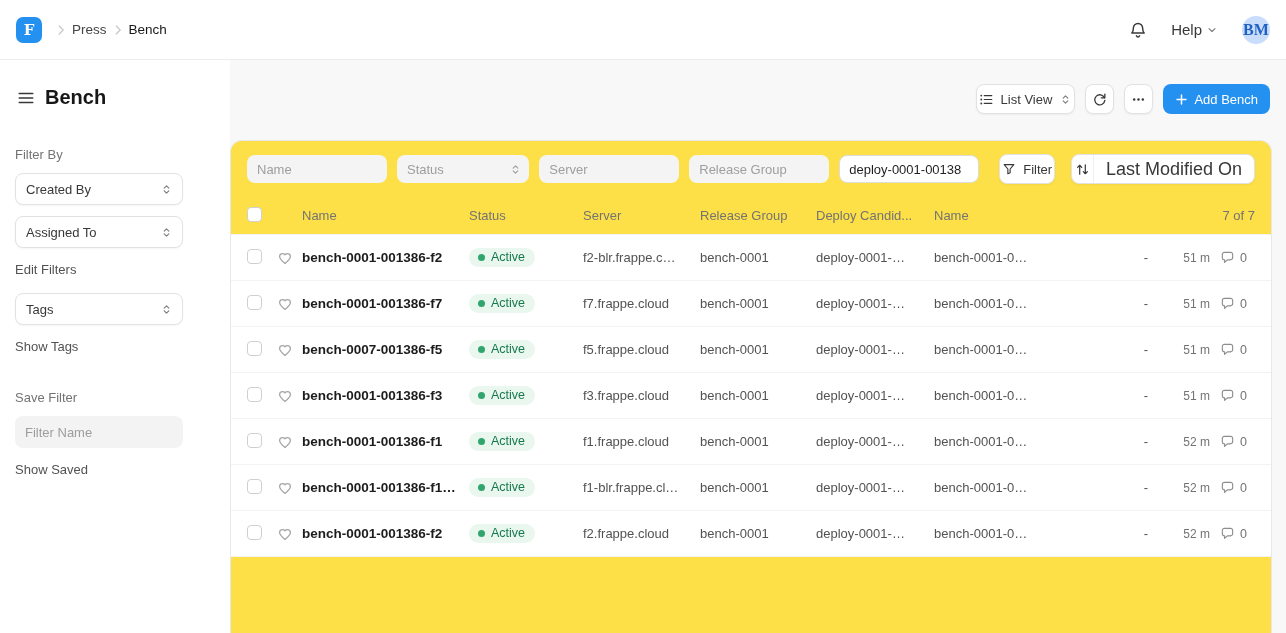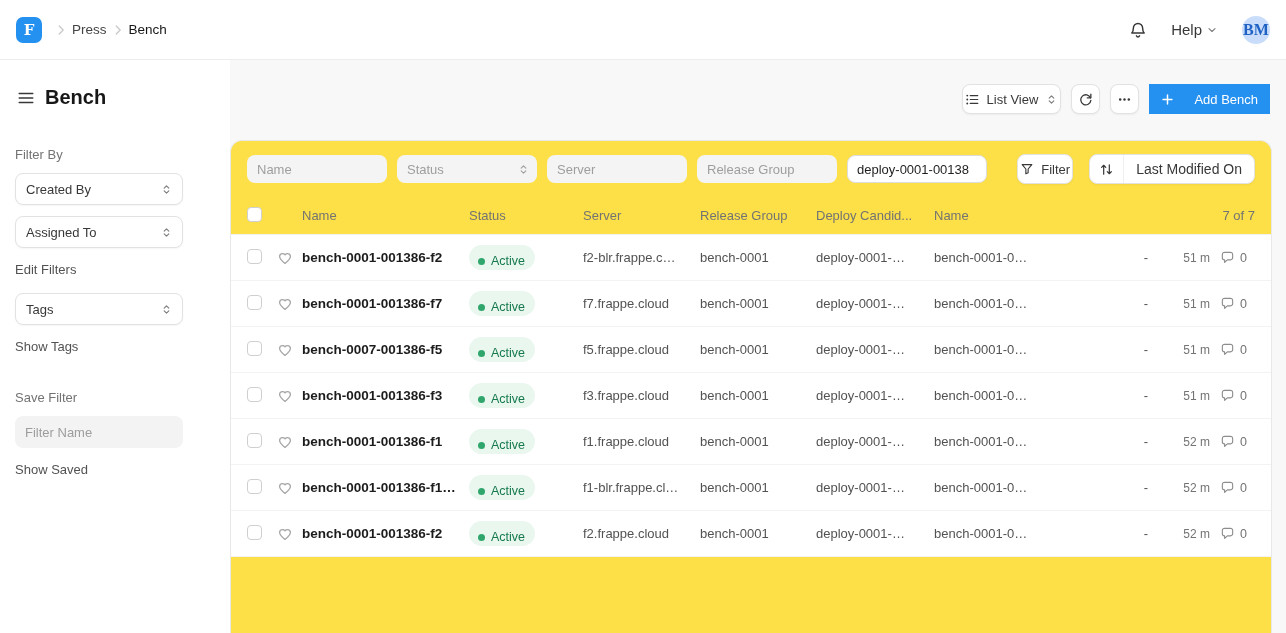--- a/index.html
+++ b/index.html
@@ -52,22 +52,22 @@
   .side-input { margin-top:11px; width:168px; height:32px; background:#f3f3f3; border:none;
     border-radius:8px; padding:0 10px; font-family:inherit; font-size:13px; outline:none; color:#383838; }
   .side-input::placeholder { color:#9d9d9d; }
 
   main { flex:1; min-width:0; background:#f8f8f8; display:flex; flex-direction:column; }
   .toolbar { display:flex; justify-content:flex-end; align-items:center; gap:10px; margin:24px 16px 0 0; }
   .btn-outline { height:30px; background:#fff; border:1px solid #e2e2e2; border-radius:8px;
     display:inline-flex; align-items:center; gap:7px; padding:0 2px; font-size:13px;
     color:#383838; cursor:pointer; box-shadow:0 1px 2px rgba(0,0,0,.05); white-space:nowrap; }
   .btn-icon { width:29px; padding:0; justify-content:center; }
-  .btn-primary { height:30px; background:var(--accent,#2490ef); border:none; border-radius:0;
-    display:inline-flex; align-items:center; gap:20px; padding:0 12px; font-size:13px;
+  .btn-primary { height:30px; background:var(--accent,#2490ef); border:none; border-radius:8px;
+    display:inline-flex; align-items:center; gap:6px; padding:0 12px; font-size:13px;
     font-weight:500; color:#fff; cursor:pointer; white-space:nowrap; }
 
   .card { flex:1; margin:26px 14px 0 0; background:#fde047; border:1px solid #e8e8e8;
     border-bottom:none; border-radius:12px 12px 0 0; display:flex; flex-direction:column; min-height:0; }
 
   
   .filterbar { display:flex; align-items:center; gap:10px; padding:13px 16px; }
   .f-input { width:140px; height:28px; background:#f4f4f4; border:none; border-radius:8px;
     padding:0 10px; font-family:inherit; font-size:13px; color:#1f1f1f; outline:none; }
   .f-input::placeholder { color:#9e9e9e; }
@@ -75,40 +75,40 @@
     padding:0 7px 0 10px; display:flex; align-items:center; justify-content:space-between;
     font-size:13px; color:#9e9e9e; cursor:pointer; }
   .f-value { width:140px; height:28px; background:#fff; border:1px solid #dcdcdc; border-radius:8px;
     padding:0 9px; font-family:inherit; font-size:13px; color:#1f1f1f; outline:none; }
   .fb-spacer { flex:1; }
   .sort-group { display:flex; align-items:stretch; height:30px; background:#fff;
     border:1px solid #e2e2e2; border-radius:8px; box-shadow:0 1px 2px rgba(0,0,0,.05);
     overflow:hidden; margin-left:6px; }
   .sort-icon-seg { width:34px; display:flex; align-items:center; justify-content:center;
     border-right:1px solid #efefef; cursor:pointer; }
-  .sort-label-seg { display:flex; align-items:center; padding:0 12px; font-size:14px;
+  .sort-label-seg { display:flex; align-items:center; padding:0 12px; font-size:18px;
     color:#383838; cursor:pointer; white-space:nowrap; }
 
   
   .thead, .trow { display:grid;
     grid-template-columns:30px 25px 167px 114px 117px 116px 118px 180px 40px 56px 1fr;
     align-items:center; padding:0 16px; }
   .thead { height:38px; color:#737373; border-bottom:1px solid #f2f2f2; }
   .trow { height:46px; border-bottom:1px solid #f3f3f3; cursor:pointer; background:#fff; }
   .cell { font-size:13px; color:#525252; white-space:nowrap; overflow:hidden;
     text-overflow:ellipsis; padding-right:8px; }
   .hc { color:#737373; }
   .count-cell { grid-column:9 / -1; text-align:right; padding-right:0; color:#737373; }
   .c-name { font-weight:600; color:#1c1c1c; font-size:13.5px; }
   .checkbox { width:15px; height:15px; border:1px solid #cfcfcf; border-radius:4px;
     background:#fff; display:inline-block; cursor:pointer; }
   .heart-btn { display:flex; cursor:pointer; }
   .badge { display:inline-flex; align-items:center; gap:6px;
     background:var(--status-bg,#e9f7ef); color:var(--status-text,#16794c);
-    border-radius:20px; padding:10px 10px 3px 9px; font-size:12.5px; line-height:1; }
+    border-radius:20px; padding:3px 10px 3px 9px; font-size:12.5px; line-height:1; }
   .badge .dot { width:7px; height:7px; border-radius:50%; background:var(--status-dot,#30a66d); }
   .c-dash { text-align:right; padding-right:6px; }
   .c-time { font-size:12px; color:#737373; text-align:right; padding-right:0; }
   .c-comment { display:flex; align-items:center; gap:5px; color:#737373;
     font-size:12.5px; padding:0 0 0 10px; overflow:visible; }
 </style>
 </head>
 <body>
 
 <div class="navbar">

